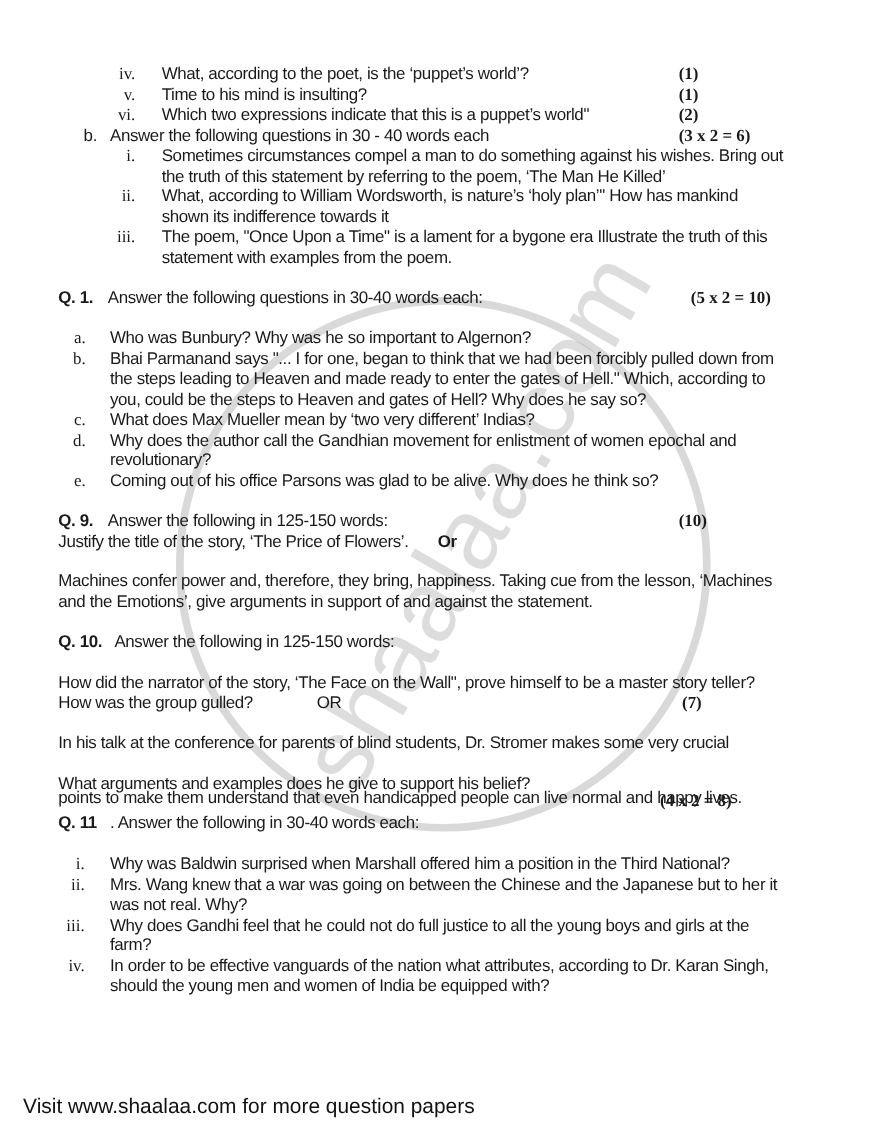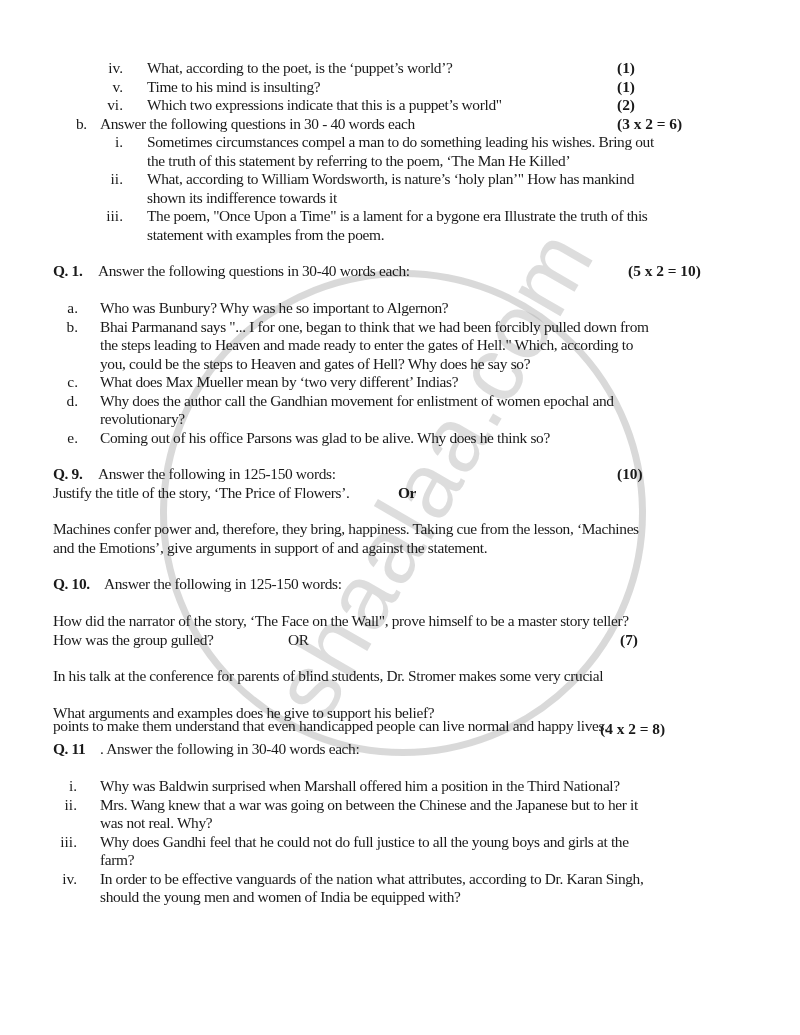--- a/index.html
+++ b/index.html
@@ -5,21 +5,21 @@
   html, body { margin: 0; padding: 0; background: #ffffff; }
   body {
     width: 800px; height: 1035px; position: relative; overflow: hidden;
     font-family: "DejaVu Serif", "Liberation Serif", serif;
     color: #1a1a1a;
   }
   .page { position: absolute; left: 0; top: 0; width: 800px; height: 1035px; }
   .line {
     position: absolute; font-size: 13.6px; line-height: 18.4px; white-space: nowrap;
     letter-spacing: -0.35px;
-    font-family: Liberation Serif, serif;
+    font-family: Liberation Sans, sans-serif;
     font-size: 15.4px;
   }
   .num-r { position: absolute; text-align: right; font-size: 15.4px; line-height: 18.4px;
     font-family: "Liberation Serif", "DejaVu Serif", serif; }
   .mark { position: absolute; left: 617px; font-weight: bold; font-size: 15.4px; line-height: 18.4px;
     font-family: "Liberation Serif", "DejaVu Serif", serif; white-space: nowrap; }
   .bold { font-weight: bold; }
   .footer {
     position: absolute; left: 21px; top: 996px; font-size: 19px;
     font-family: "Liberation Sans", "DejaVu Sans", sans-serif; color: #111; white-space: nowrap;
@@ -57,21 +57,21 @@
     <span class="line" style="left:147px;top:96px">Which two expressions indicate that this is a puppet’s world"</span>
     <span class="mark" style="top:96px">(2)</span>
   </div>
 
   <div>
     <span class="line" style="left:76px;top:114.5px">b.</span>
     <span class="line" style="left:100px;top:114.5px">Answer the following questions in 30 - 40 words each</span>
     <span class="mark" style="top:114.5px">(3 x 2 = 6)</span>
 
     <span class="num-r" style="left:90px;width:33px;top:133px">i.</span>
-    <span class="line" style="left:147px;top:133px">Sometimes circumstances compel a man to do something leading his wishes. Bring out</span>
+    <span class="line" style="left:147px;top:133px">Sometimes circumstances compel a man to do something against his wishes. Bring out</span>
     <span class="line" style="left:147px;top:151.5px">the truth of this statement by referring to the poem, ‘The Man He Killed’</span>
 
     <span class="num-r" style="left:90px;width:33px;top:170px">ii.</span>
     <span class="line" style="left:147px;top:170px">What, according to William Wordsworth, is nature’s ‘holy plan’" How has mankind</span>
     <span class="line" style="left:147px;top:188.5px">shown its indifference towards it</span>
 
     <span class="num-r" style="left:90px;width:33px;top:207px">iii.</span>
     <span class="line" style="left:147px;top:207px">The poem, "Once Upon a Time" is a lament for a bygone era Illustrate the truth of this</span>
     <span class="line" style="left:147px;top:225.5px">statement with examples from the poem.</span>
   </div>
@@ -140,13 +140,14 @@
 
     <span class="num-r" style="left:50px;width:27px;top:832.5px">iii.</span>
     <span class="line" style="left:100px;top:832.5px">Why does Gandhi feel that he could not do full justice to all the young boys and girls at the</span>
     <span class="line" style="left:100px;top:851px">farm?</span>
 
     <span class="num-r" style="left:50px;width:27px;top:869.5px">iv.</span>
     <span class="line" style="left:100px;top:869.5px">In order to be effective vanguards of the nation what attributes, according to Dr. Karan Singh,</span>
     <span class="line" style="left:100px;top:888px">should the young men and women of India be equipped with?</span>
   </div>
 
+  <div class="footer">Visit www.shaalaa.com for more question papers</div>
 </div>
 
 </body></html>

